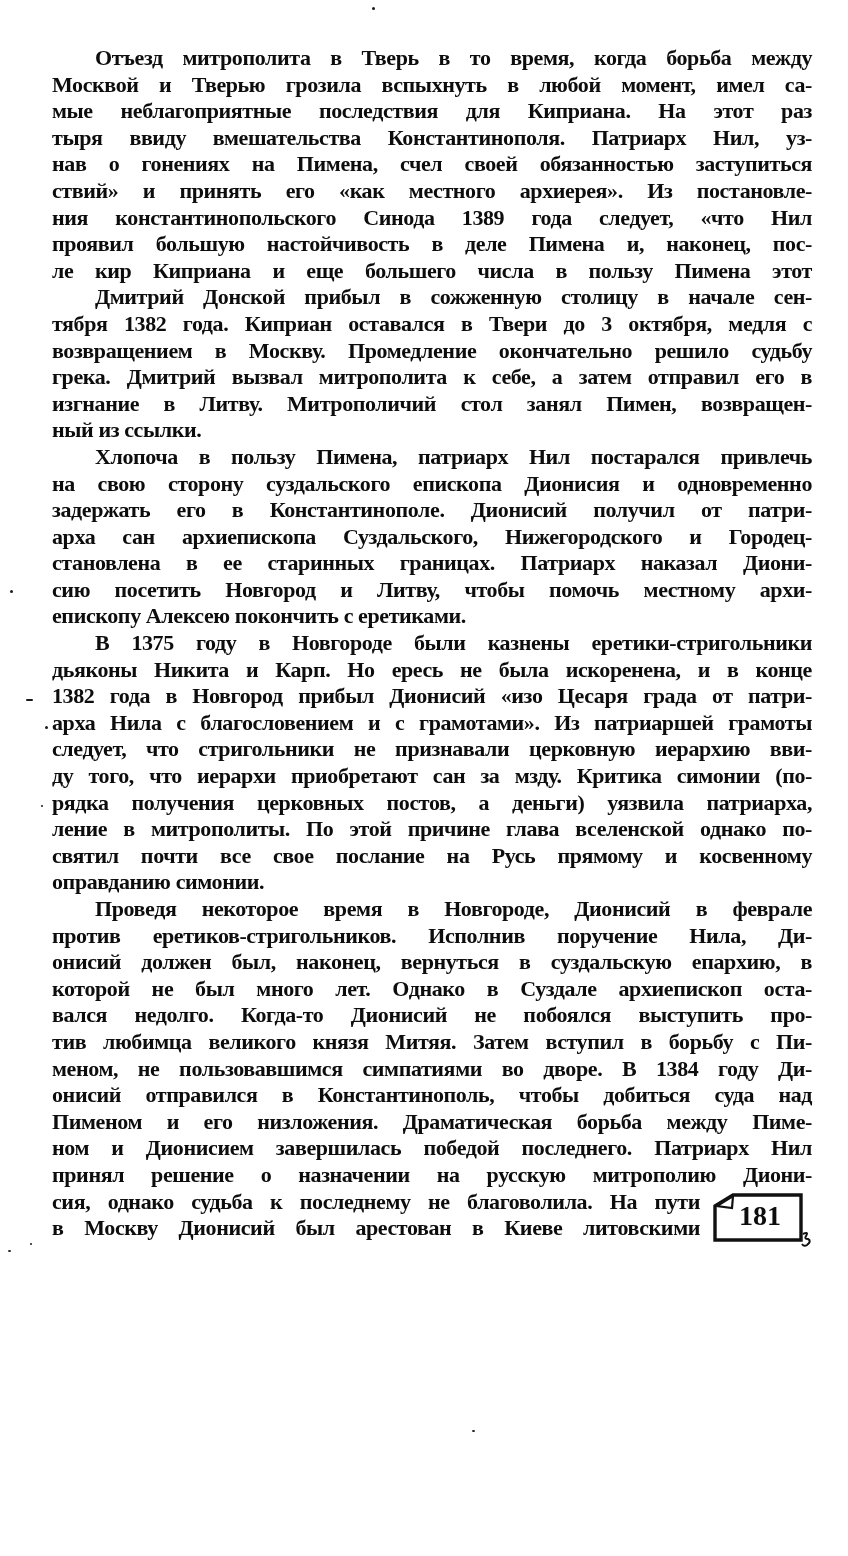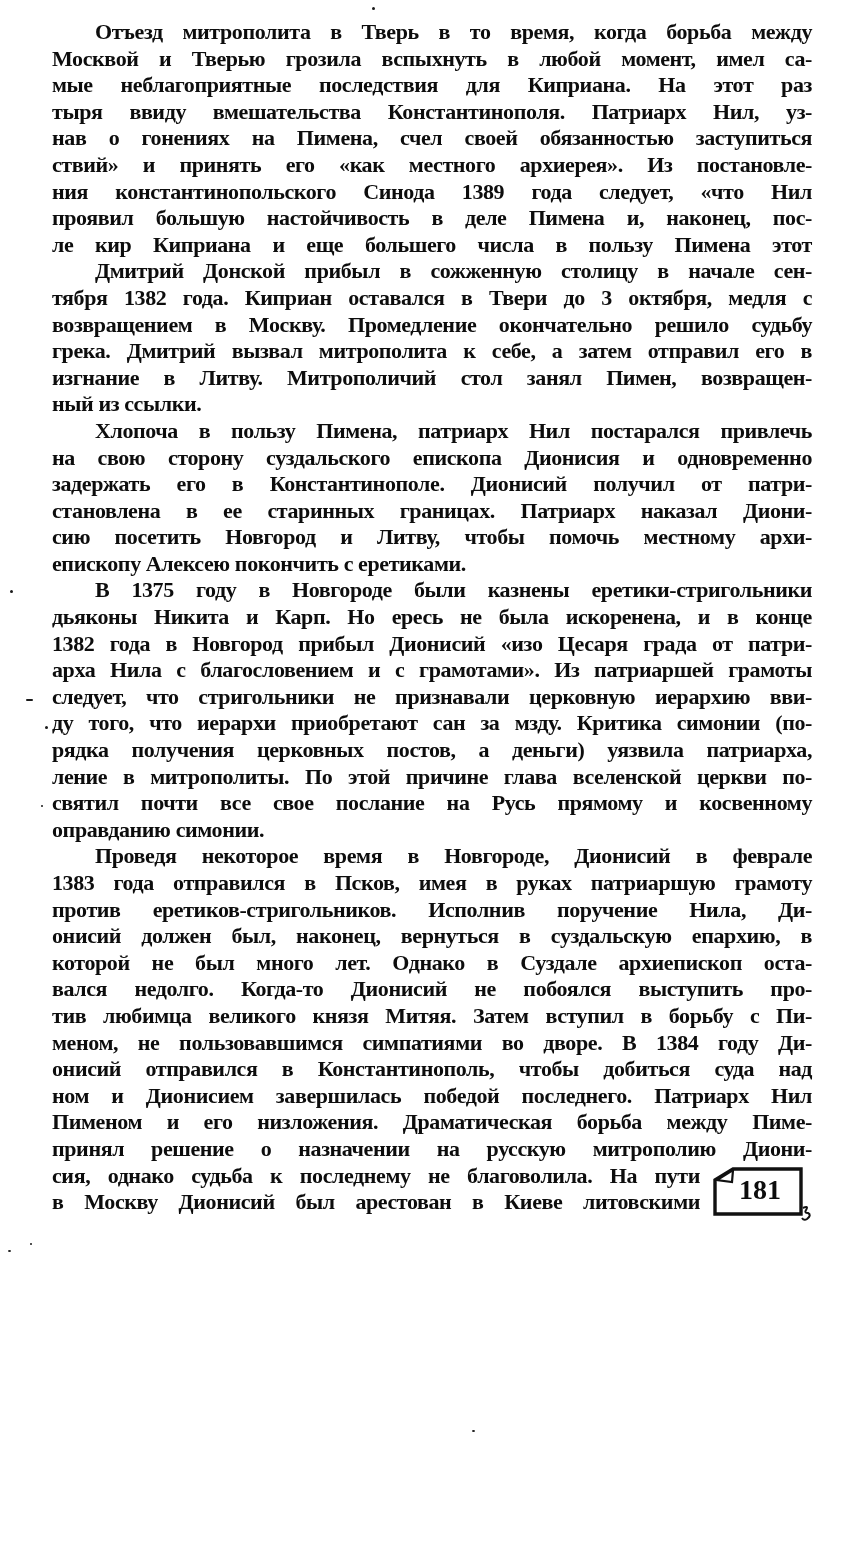--- a/index.html
+++ b/index.html
@@ -5,21 +5,21 @@
   html,body{margin:0;padding:0;}
   body{
     width:848px;height:1556px;
     background:#ffffff;
     font-family:"Liberation Serif", serif;
     color:#0d0d0d;
     position:relative;
     overflow:hidden;
   }
   .page{
-    padding:19px 36px 0 52px;
+    padding:45px 36px 0 52px;
   }
   .para{margin:0;padding:0;}
   .line{
     font-size:22px;
     line-height:26.6px;
     font-weight:700;
     letter-spacing:-0.4px;
     text-align:justify;
     text-align-last:justify;
     white-space:normal;
@@ -74,50 +74,50 @@
       <div class="line">возвращением в Москву. Промедление окончательно решило судьбу</div>
       <div class="line">грека. Дмитрий вызвал митрополита к себе, а затем отправил его в</div>
       <div class="line">изгнание в Литву. Митрополичий стол занял Пимен, возвращен-</div>
       <div class="line lastline">ный из ссылки.</div>
     </div>
 
   <div class="para">
       <div class="line firstline">Хлопоча в пользу Пимена, патриарх Нил постарался привлечь</div>
       <div class="line">на свою сторону суздальского епископа Дионисия и одновременно</div>
       <div class="line">задержать его в Константинополе. Дионисий получил от патри-</div>
+      <div class="line">арха сан архиепископа Суздальского, Нижегородского и Городец-</div>
       <div class="line">становлена в ее старинных границах. Патриарх наказал Диони-</div>
       <div class="line">сию посетить Новгород и Литву, чтобы помочь местному архи-</div>
       <div class="line lastline">епископу Алексею покончить с еретиками.</div>
     </div>
 
   <div class="para">
       <div class="line firstline">В 1375 году в Новгороде были казнены еретики-стригольники</div>
       <div class="line">дьяконы Никита и Карп. Но ересь не была искоренена, и в конце</div>
       <div class="line">1382 года в Новгород прибыл Дионисий «изо Цесаря града от патри-</div>
       <div class="line">арха Нила с благословением и с грамотами». Из патриаршей грамоты</div>
       <div class="line">следует, что стригольники не признавали церковную иерархию вви-</div>
       <div class="line">ду того, что иерархи приобретают сан за мзду. Критика симонии (по-</div>
       <div class="line">рядка получения церковных постов, а деньги) уязвила патриарха,</div>
-      <div class="line">ление в митрополиты. По этой причине глава вселенской церкви по-</div>
+      <div class="line">ление в митрополиты. По этой причине глава вселенской однако по-</div>
       <div class="line">святил почти все свое послание на Русь прямому и косвенному</div>
       <div class="line lastline">оправданию симонии.</div>
     </div>
 
   <div class="para">
       <div class="line firstline">Проведя некоторое время в Новгороде, Дионисий в феврале</div>
-      <div class="line">1383 года отправился в Псков, имея в руках патриаршую грамоту</div>
       <div class="line">против еретиков-стригольников. Исполнив поручение Нила, Ди-</div>
       <div class="line">онисий должен был, наконец, вернуться в суздальскую епархию, в</div>
       <div class="line">которой не был много лет. Однако в Суздале архиепископ оста-</div>
       <div class="line">вался недолго. Когда-то Дионисий не побоялся выступить про-</div>
       <div class="line">тив любимца великого князя Митяя. Затем вступил в борьбу с Пи-</div>
       <div class="line">меном, не пользовавшимся симпатиями во дворе. В 1384 году Ди-</div>
       <div class="line">онисий отправился в Константинополь, чтобы добиться суда над</div>
+      <div class="line">Пименом и его низложения. Драматическая борьба между Пиме-</div>
       <div class="line">ном и Дионисием завершилась победой последнего. Патриарх Нил</div>
-      <div class="line">Пименом и его низложения. Драматическая борьба между Пиме-</div>
       <div class="line">принял решение о назначении на русскую митрополию Диони-</div>
     </div>
 
   <div class="para">
     <span class="pagebox">
       <svg width="100" height="56" viewBox="0 0 100 56">
         <path d="M21,2 L89,2 L89,47 L3,47 L3,13 Z" fill="#ffffff" stroke="#111111" stroke-width="3.4" stroke-linejoin="miter"></path>
         <path d="M21,3 L5,13 L20,15 Z" fill="#ffffff" stroke="#111111" stroke-width="2.2" stroke-linejoin="miter"></path>
         <path d="M91,41 q6,-3 3,2 q-2,3 2,3 q4,2 -1,6 q-3,2 -5,-1" fill="none" stroke="#111111" stroke-width="2"></path>
       </svg>

